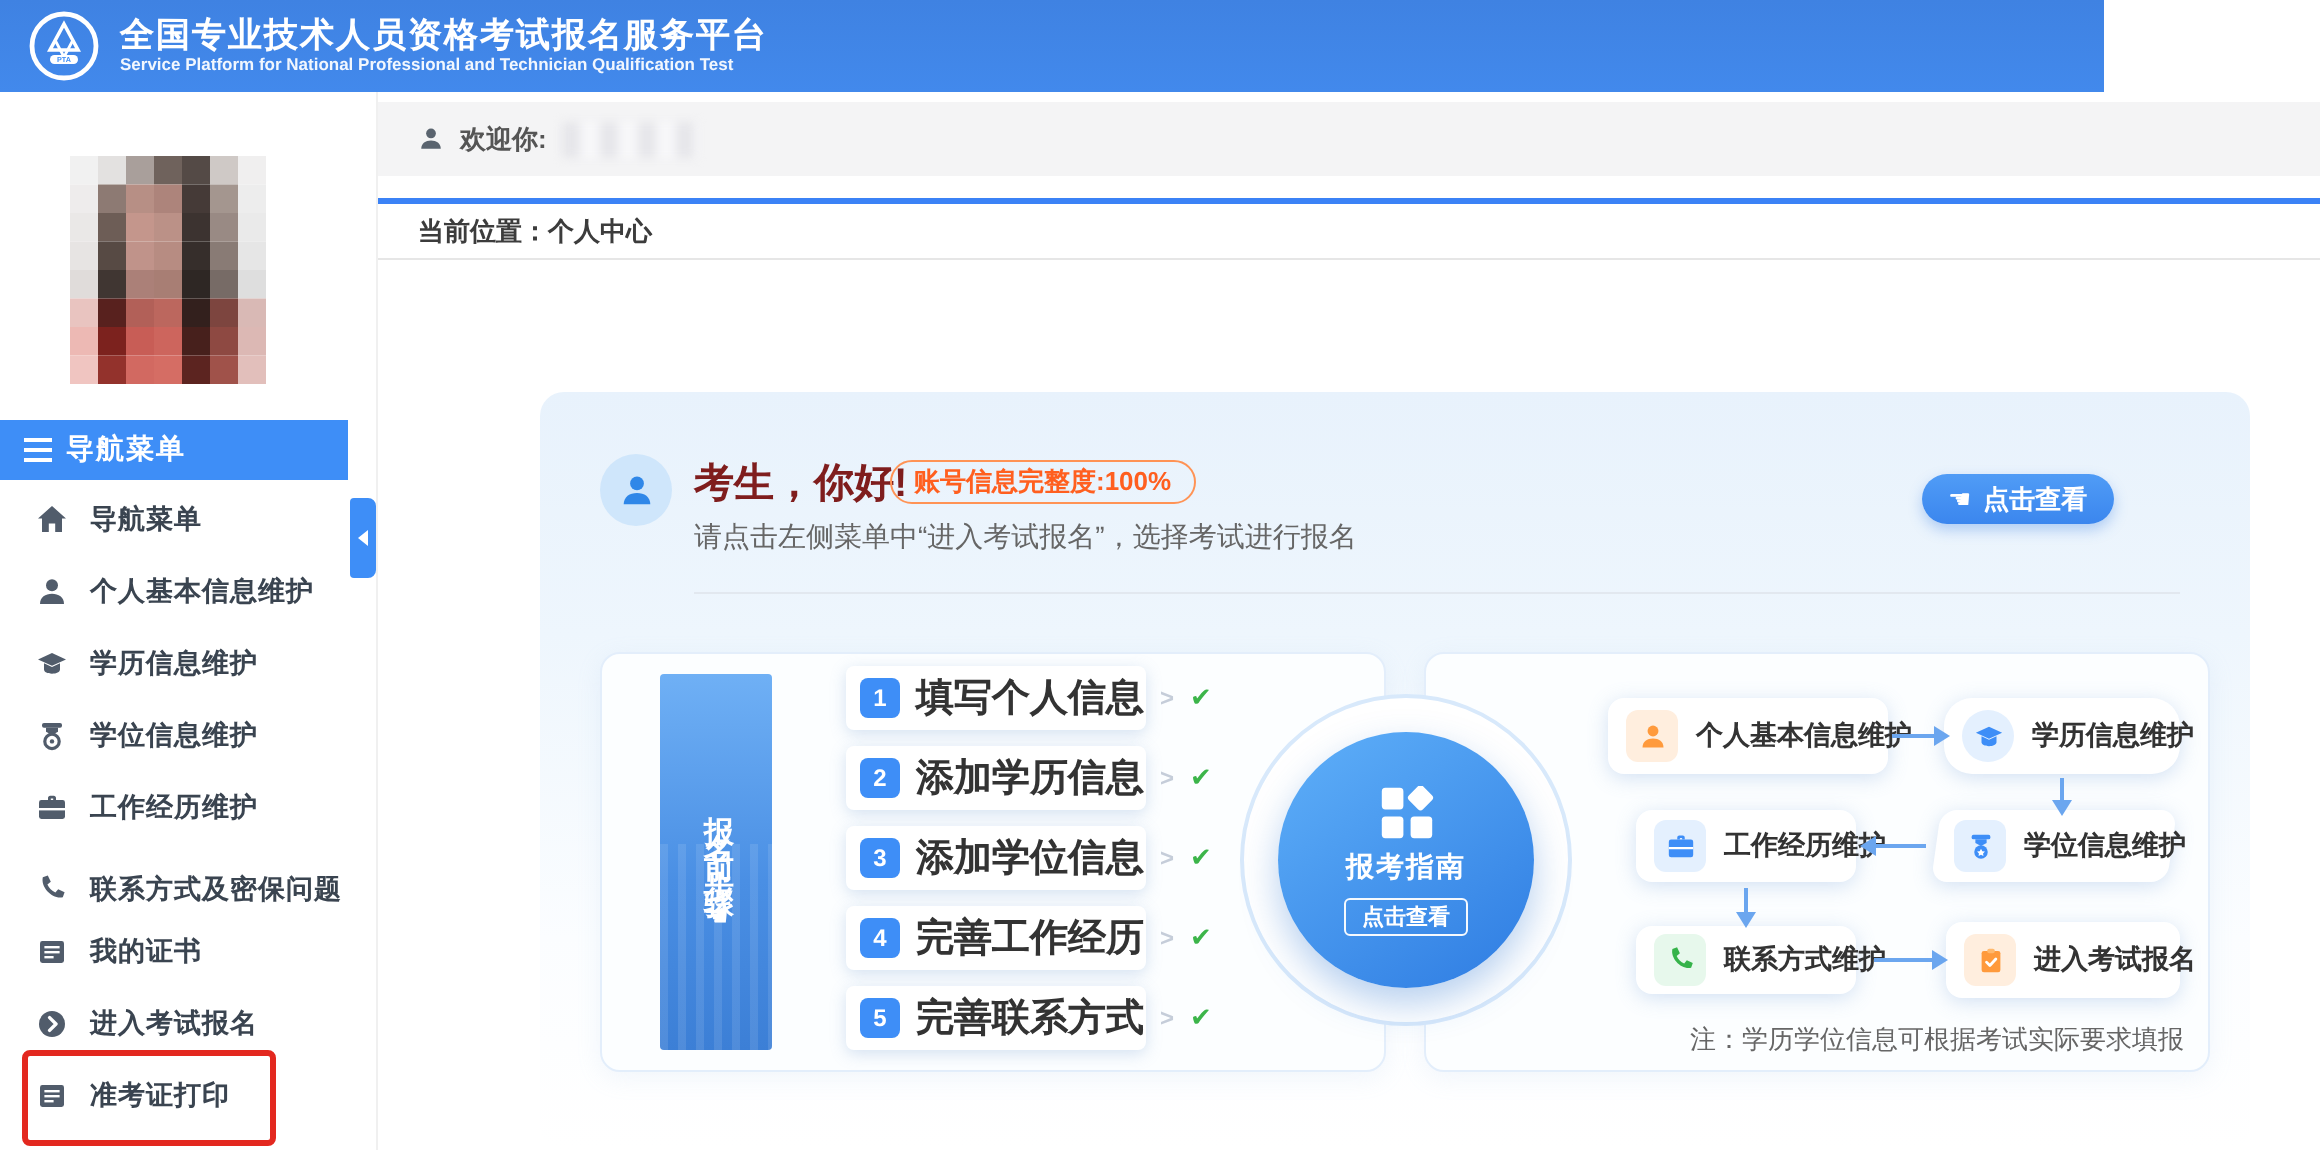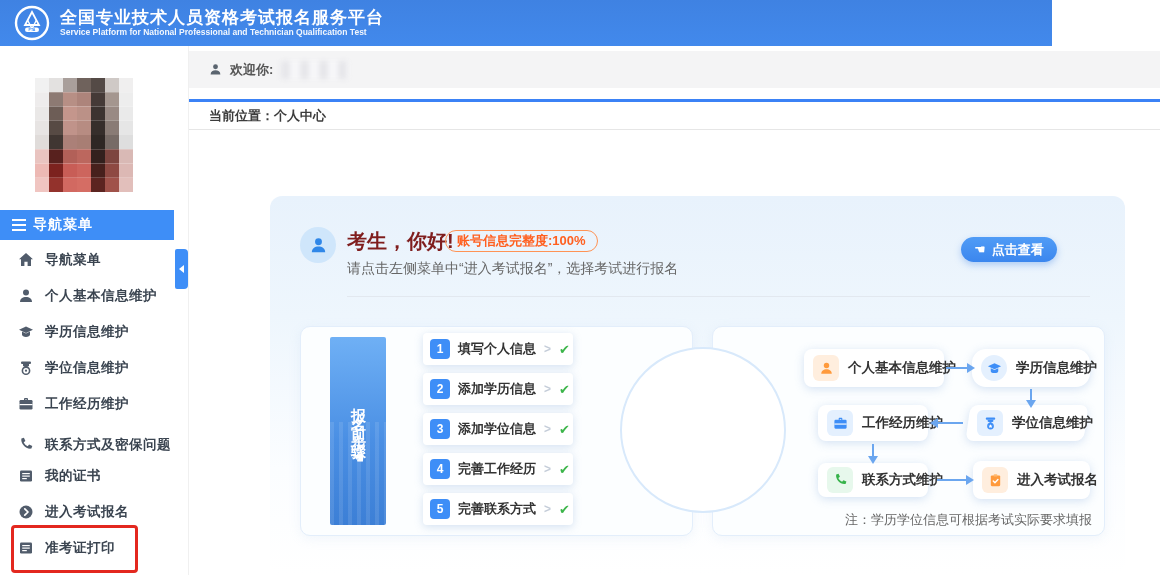--- a/index.html
+++ b/index.html
@@ -71,21 +71,21 @@
   .banner::after{content:"";position:absolute;left:0;bottom:0;width:100%;height:55%;
           background:repeating-linear-gradient(90deg,rgba(255,255,255,.10) 0 4px,rgba(255,255,255,0) 4px 9px);}
   .banner-text{writing-mode:vertical-lr;text-orientation:upright;color:#fff;font-size:15px;font-weight:700;
                letter-spacing:9px;z-index:1;}
   .banner-hand{color:#fff;font-size:15px;margin-top:8px;z-index:1;}
   .step{position:absolute;left:423px;width:150px;height:32px;background:#fff;border-radius:4px;
         box-shadow:0 2px 8px rgba(110,150,205,.28);display:flex;align-items:center;gap:8px;
         padding-left:7px;box-sizing:border-box;z-index:3;cursor:pointer;}
   .step-num{width:20px;height:20px;border-radius:4px;background:#3e8ef7;color:#fff;font-size:12px;
             font-weight:700;display:flex;align-items:center;justify-content:center;flex:none;}
-  .step-label{font-size:13px;font-weight:700;color:#333;white-space:nowrap;}
+  .step-label{font-size:19px;font-weight:700;color:#333;white-space:nowrap;}
   .step-chev{font-size:12px;font-weight:700;color:#c5cdd9;}
   .step-check{font-size:13px;font-weight:700;color:#3cb54a;}
 
   
   .guide-ring{position:absolute;left:620px;top:347px;width:166px;height:166px;border-radius:50%;
               background:#fff;border:2px solid #d8e9fb;box-sizing:border-box;z-index:3;}
   .guide-circle{position:absolute;left:639px;top:366px;width:128px;height:128px;border-radius:50%;
                 background:linear-gradient(145deg,#5fb0f9,#2e7ce2);z-index:4;display:flex;flex-direction:column;
                 align-items:center;justify-content:center;box-shadow:0 8px 18px rgba(50,120,210,.35);cursor:pointer;}
   .guide-title{color:#fff;font-size:14px;font-weight:700;margin-top:5px;letter-spacing:1px;}
@@ -336,20 +336,30 @@
     <span class="step-check">✔</span>
   </div>
   <div class="step" style="top:493px;">
     <span class="step-num">5</span>
     <span class="step-label">完善联系方式</span>
     <span class="step-chev">&gt;</span>
     <span class="step-check">✔</span>
   </div>
 
   <div class="guide-ring"></div>
+  <div class="guide-circle">
+    <svg width="27" height="27" viewBox="0 0 30 30">
+      <rect x="1" y="1" width="12" height="12" rx="2" fill="#fff"></rect>
+      <rect x="1" y="17" width="12" height="12" rx="2" fill="#fff"></rect>
+      <rect x="17" y="17" width="12" height="12" rx="2" fill="#fff"></rect>
+      <rect x="17" y="1" width="11" height="11" rx="2" fill="#fff" transform="rotate(45 22.5 6.5)"></rect>
+    </svg>
+    <span class="guide-title">报考指南</span>
+    <span class="guide-btn">点击查看</span>
+  </div>
 
   <div class="panel" id="flow-panel"></div>
 
   <div class="fnode" style="left:804px;top:349px;width:140px;height:38px;">
     <span class="chip chip-orange">
         <svg width="15" height="15" viewBox="0 0 16 16">
           <circle cx="8" cy="4.8" r="2.9" fill="#ff9a3c"></circle>
           <path d="M2.4 13.6 c0-3.2 2.5-4.8 5.6-4.8 s5.6 1.6 5.6 4.8 z" fill="#ff9a3c"></path>
         </svg>
       </span>

